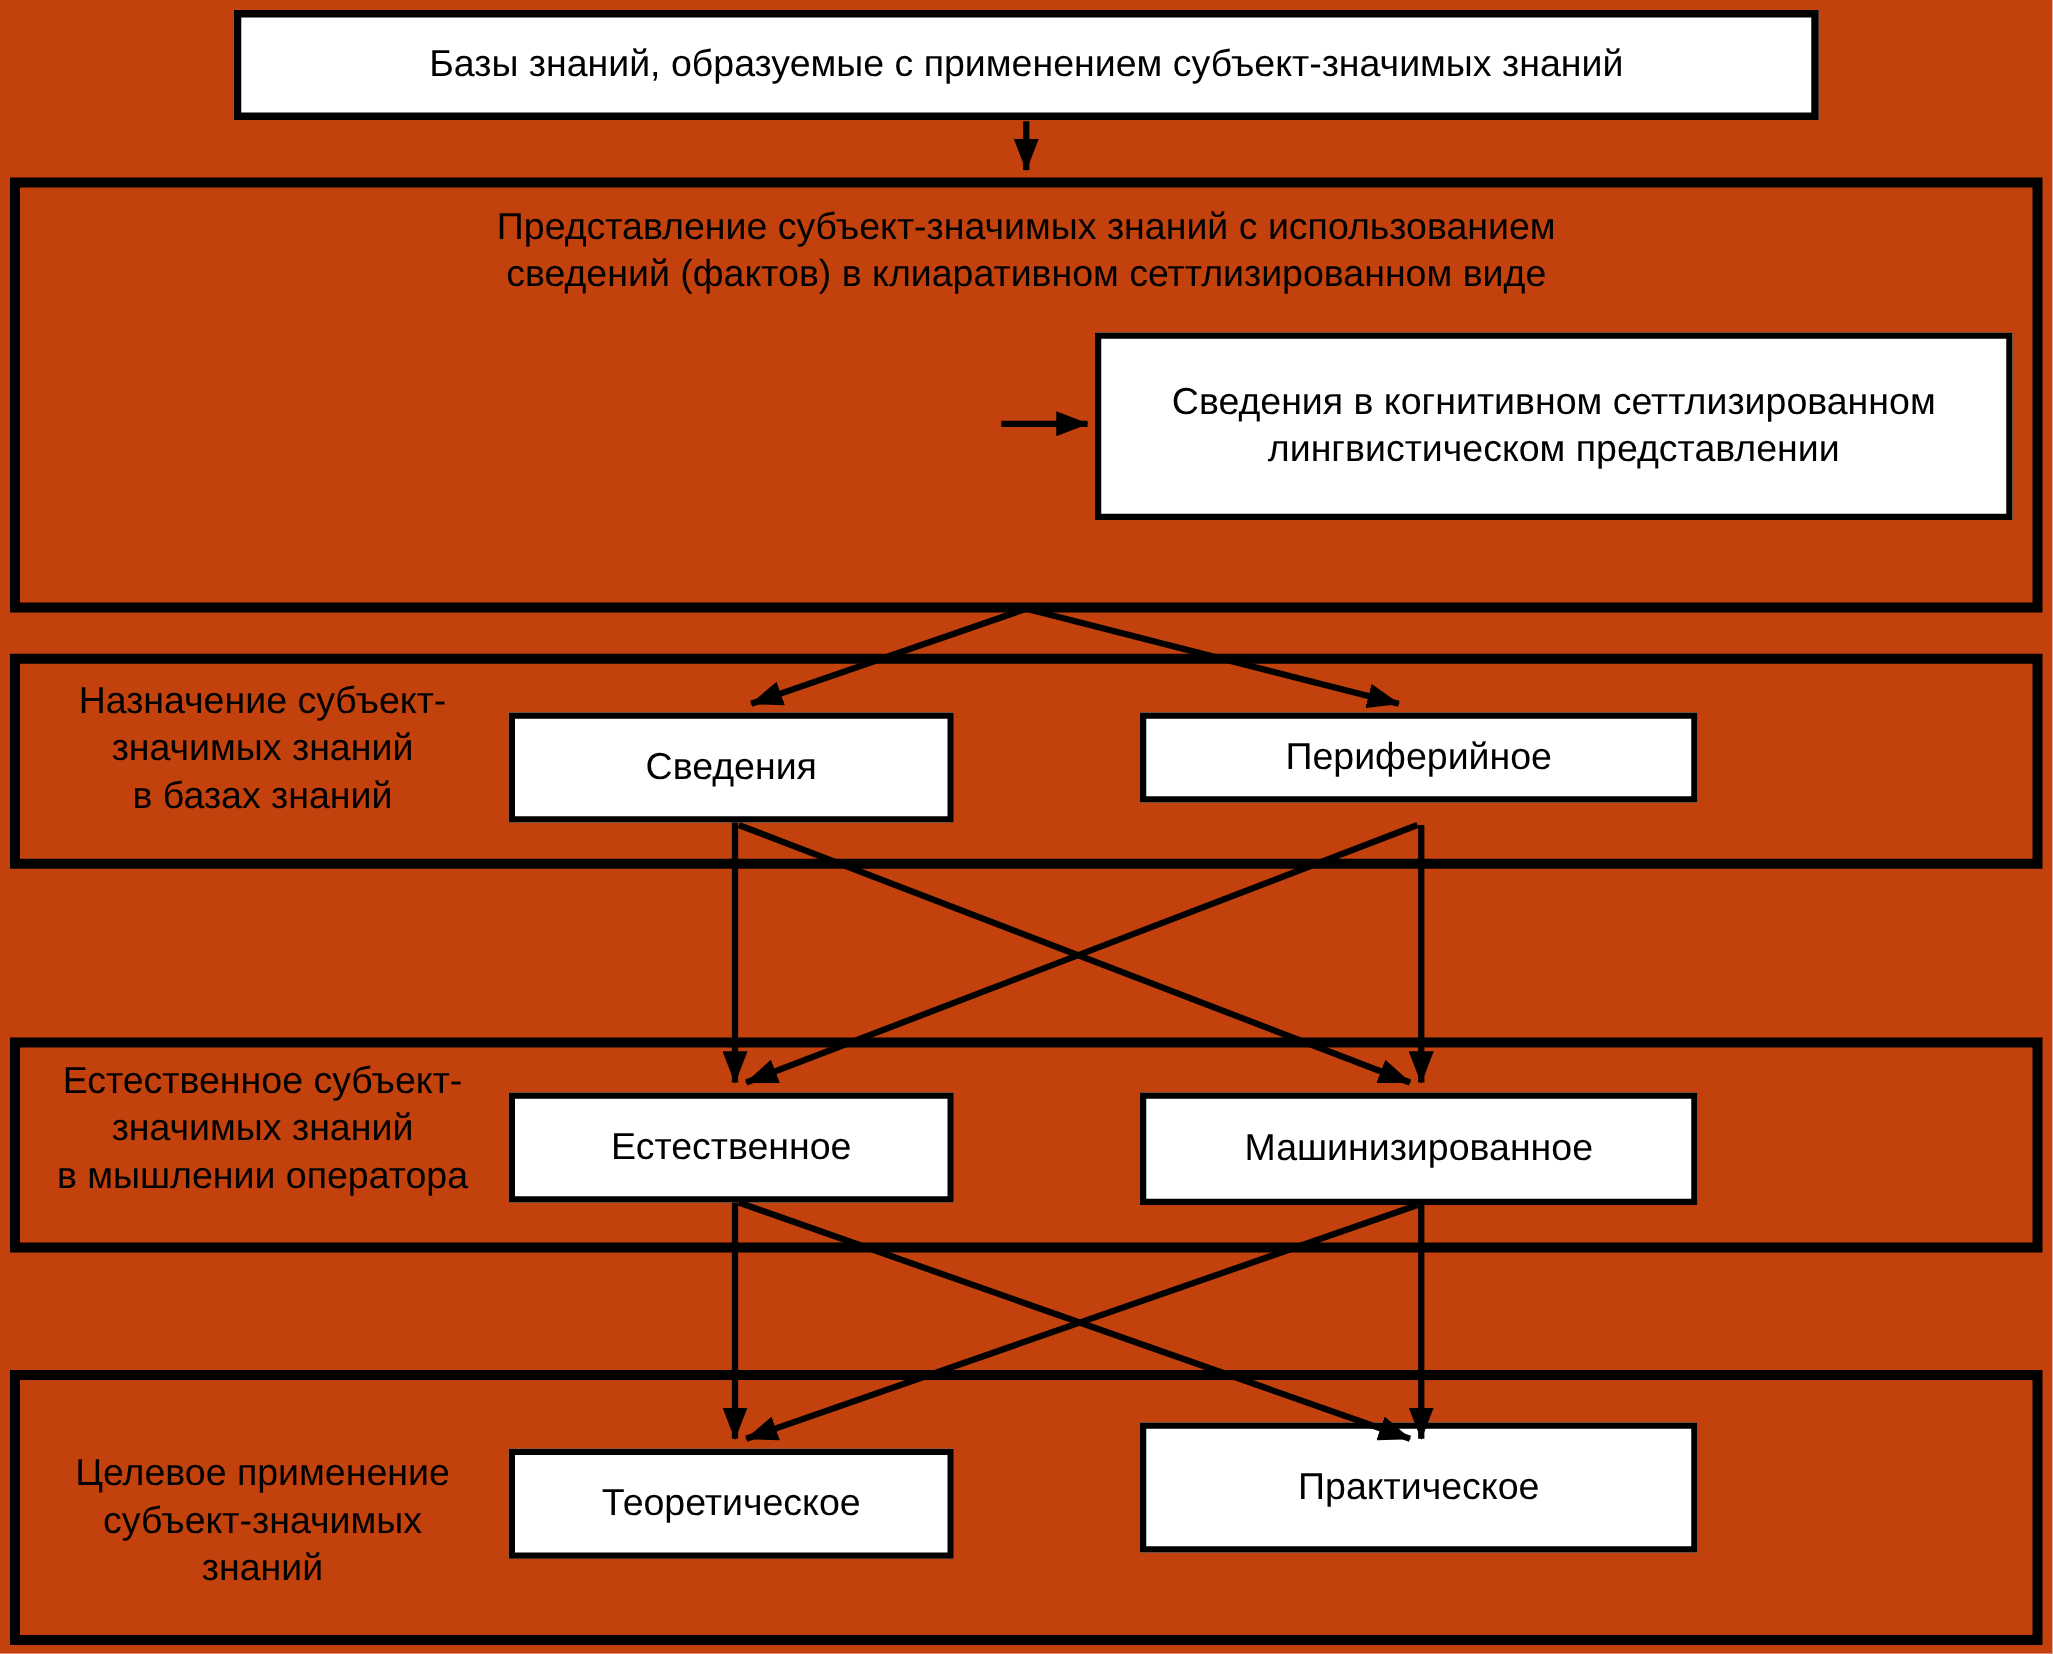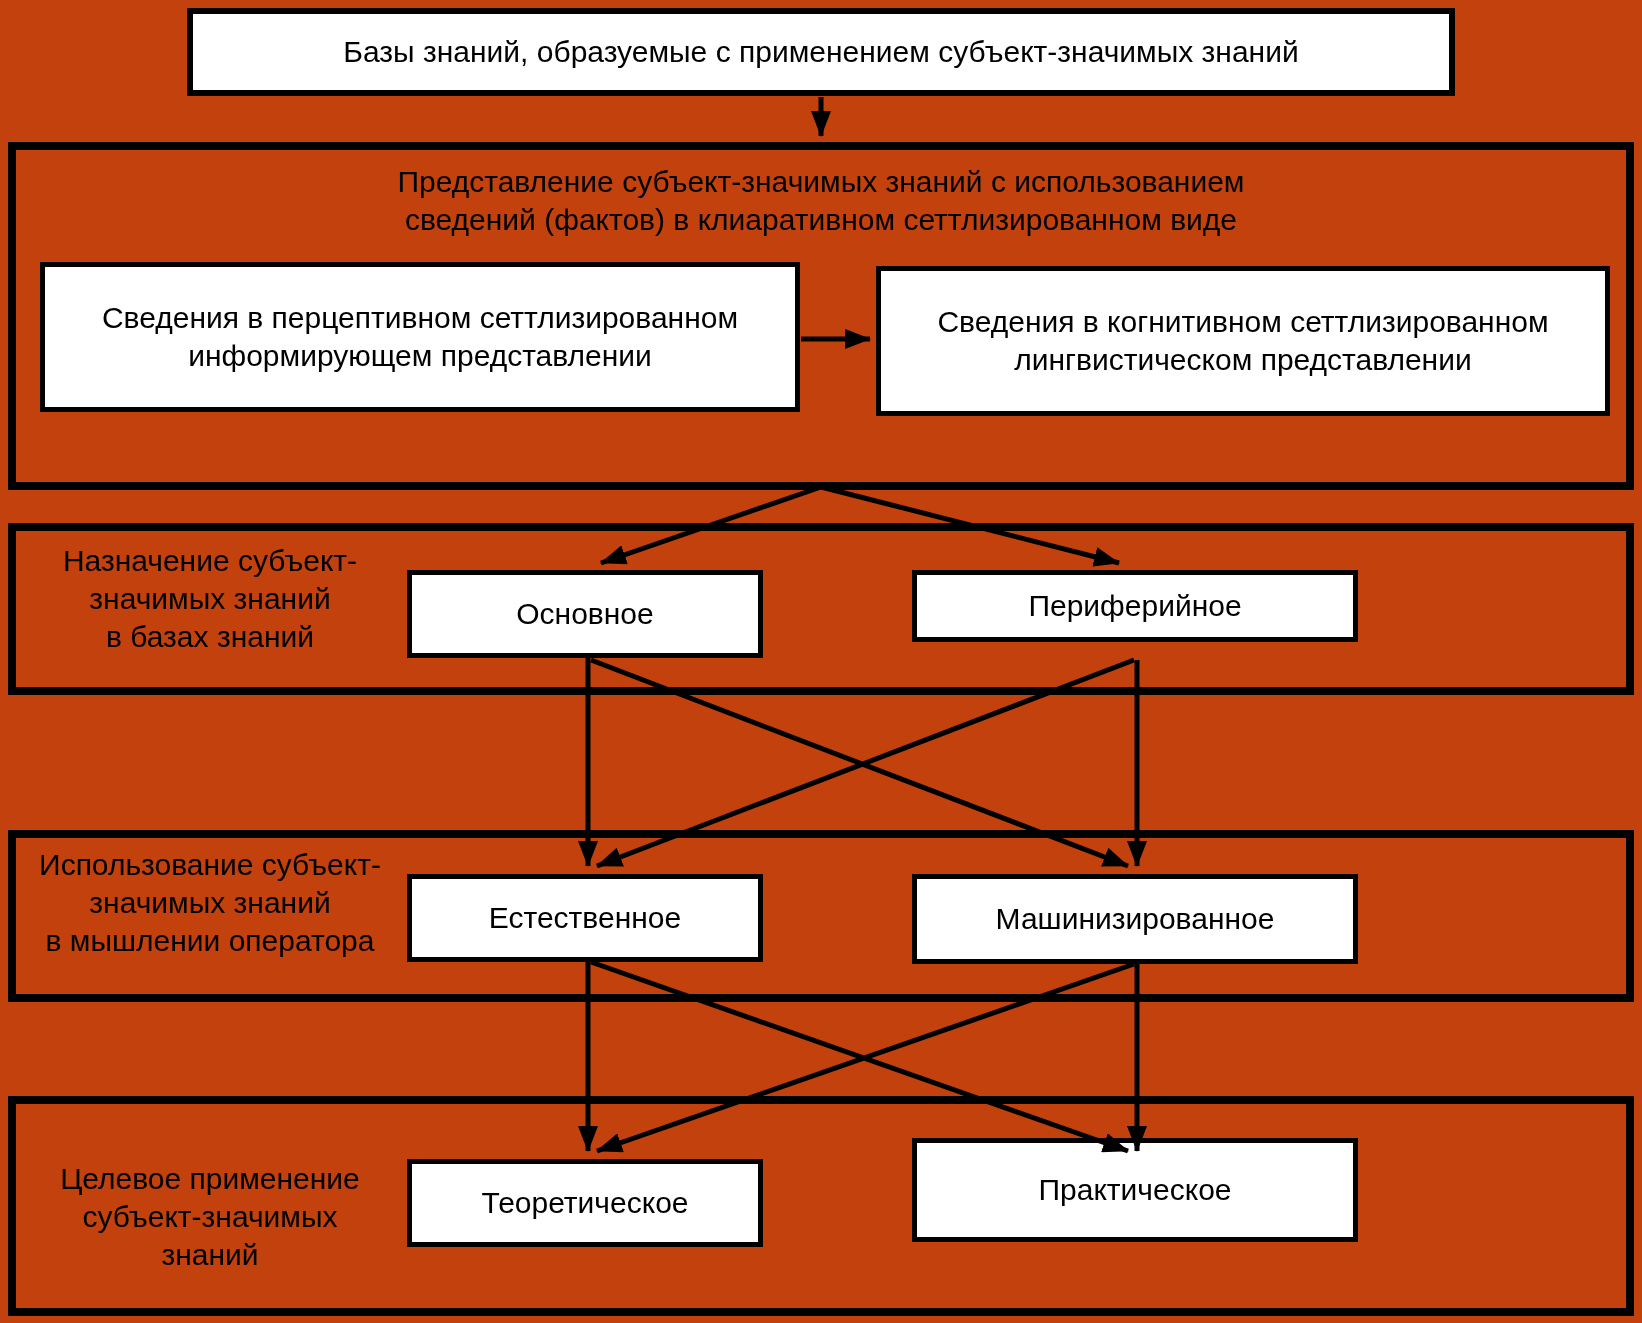--- a/index.html
+++ b/index.html
@@ -30,50 +30,44 @@
   <div class="box" style="left:187px;top:8px;width:1268px;height:88px;border-width:6px;">
     <span>Базы знаний, образуемые с применением субъект-значимых знаний</span>
   </div>
 
   <div class="sec" style="left:8px;top:142px;width:1626px;height:348px;"></div>
   <div class="label" style="left:321px;top:163px;width:1000px;">
     <span class="ln">Представление субъект-значимых знаний с использованием</span>
     <span class="ln">сведений (фактов) в клиаративном сеттлизированном виде</span>
   </div>
 
-  <div class="box" style="left:40px;top:262px;width:760px;height:150px;">
-    <span>
-      <span class="ln">Сведения в перцептивном сеттлизированном</span>
-      <span class="ln">информирующем представлении</span>
-    </span>
-  </div>
 
   <div class="box" style="left:876px;top:266px;width:734px;height:150px;">
     <span>
       <span class="ln">Сведения в когнитивном сеттлизированном</span>
       <span class="ln">лингвистическом представлении</span>
     </span>
   </div>
 
   <div class="sec" style="left:8px;top:523px;width:1626px;height:172px;"></div>
   <div class="label" style="left:20px;top:542px;width:380px;">
     <span class="ln">Назначение субъект-</span>
     <span class="ln">значимых знаний</span>
     <span class="ln">в базах знаний</span>
   </div>
   <div class="box" style="left:407px;top:570px;width:356px;height:88px;">
-    <span>Основное</span>
+    <span>Сведения</span>
   </div>
   <div class="box" style="left:912px;top:570px;width:446px;height:72px;">
     <span>Периферийное</span>
   </div>
 
   <div class="sec" style="left:8px;top:830px;width:1626px;height:172px;"></div>
   <div class="label" style="left:20px;top:846px;width:380px;">
-    <span class="ln">Использование субъект-</span>
+    <span class="ln">Естественное субъект-</span>
     <span class="ln">значимых знаний</span>
     <span class="ln">в мышлении оператора</span>
   </div>
   <div class="box" style="left:407px;top:874px;width:356px;height:88px;">
     <span>Естественное</span>
   </div>
   <div class="box" style="left:912px;top:874px;width:446px;height:90px;">
     <span>Машинизированное</span>
   </div>
 

